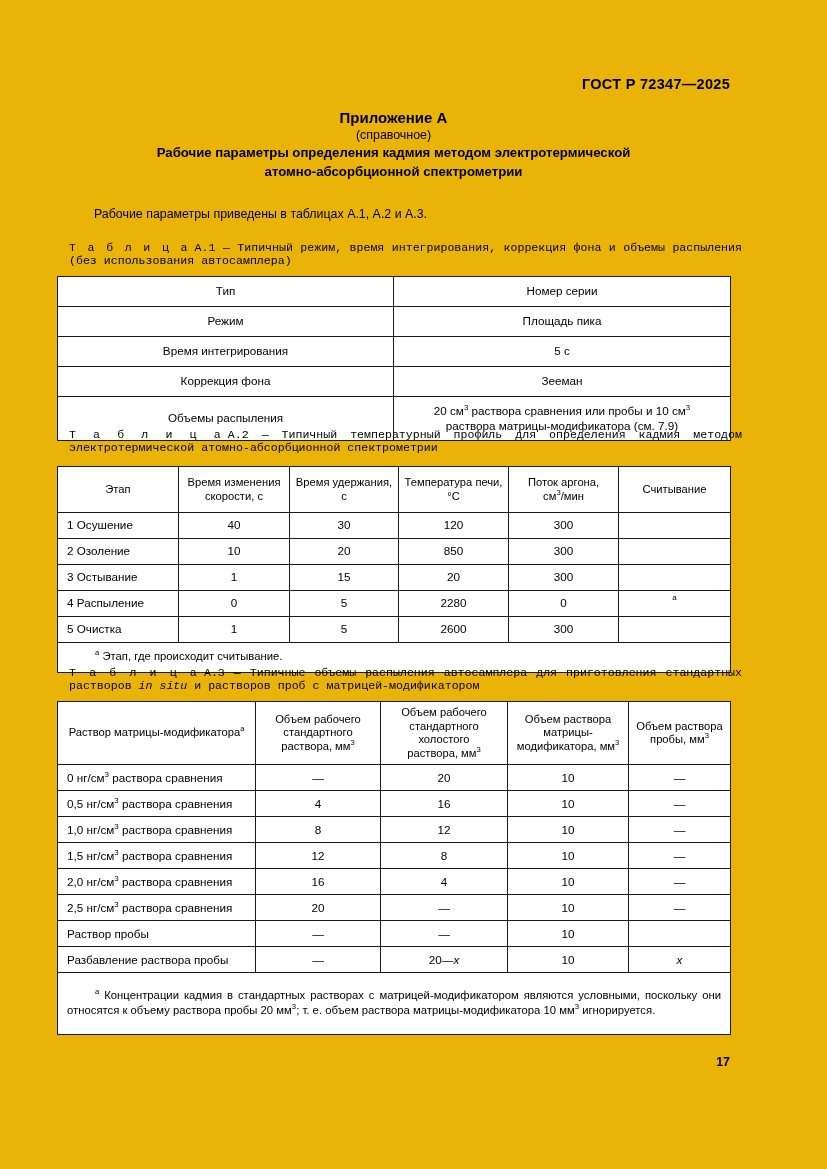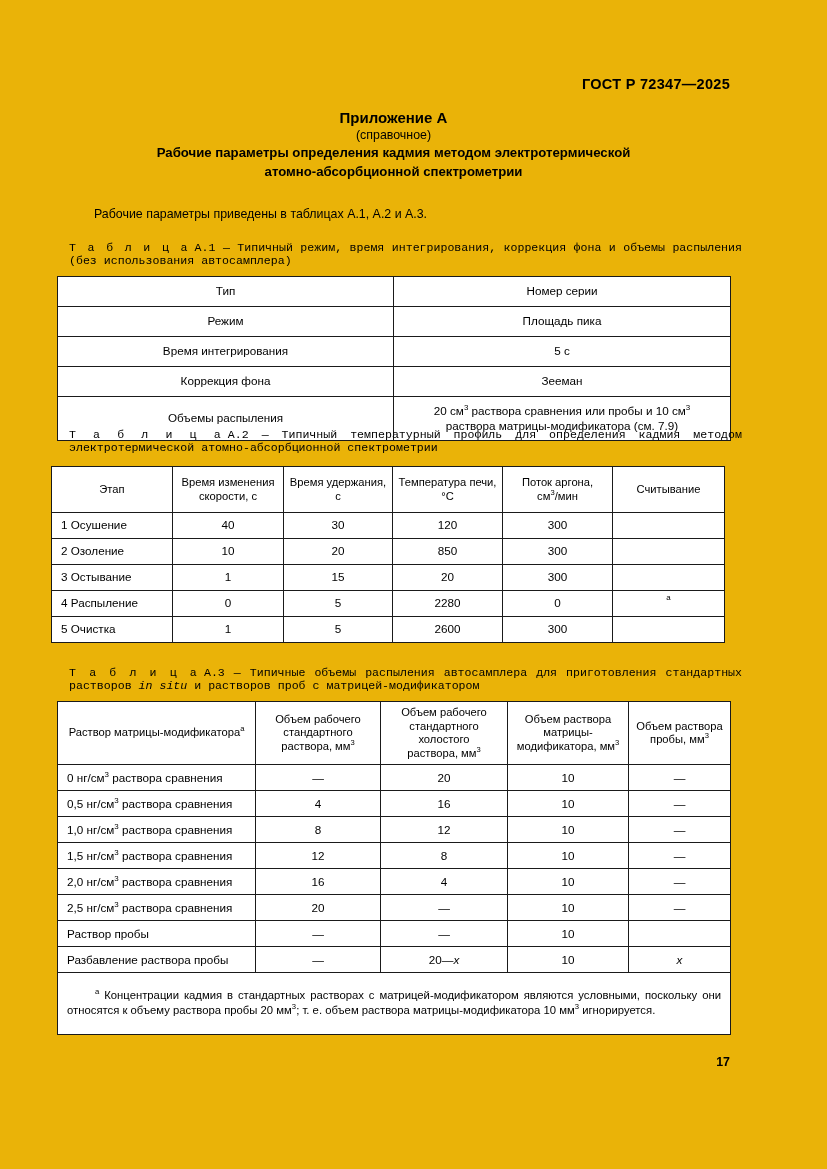--- a/index.html
+++ b/index.html
@@ -113,21 +113,21 @@
     padding: 6px 9px 7px 9px;
     font-size: 11.3px;
     line-height: 15.6px;
     text-align: justify;
   }
   .note-indent { padding-left: 28px; display: inline; }
   sup { font-size: 0.68em; vertical-align: super; line-height: 0; }
 
   
   #tableA1 { top: 276px; left: 57px; width: 673px; }
-  #tableA2 { top: 466px; left: 51px; width: 673px; }
+  #tableA2 { top: 466px; left: 57px; width: 673px; }
   #tableA3 { top: 701px; left: 57px; width: 673px; }
 
   #capA1 { top: 241px; }
   #capA2 { top: 428px; }
   #capA3 { top: 666px; }
 
   .r1 td { height: 30px; }
   .r2 td { height: 26px; }
 
   
@@ -266,20 +266,26 @@
       </tr>
       <tr class="r2">
         <td class="lft">5 Очистка</td>
         <td>1</td>
         <td>5</td>
         <td>2600</td>
         <td>300</td>
         <td></td>
       </tr>
 
+      <tr>
+        <td class="note" colspan="6" style="height:28px">
+          <span class="note-indent"></span><sup>a</sup>
+          <span>Этап, где происходит считывание.</span>
+        </td>
+      </tr>
     </tbody>
   </table>
 
   <div class="caption" id="capA3">
     <span class="tword">Т а б л и ц а</span><span class="tnum">А.3</span>
     <span>— Типичные объемы распыления автосамплера для приготовления стандартных растворов </span><span class="ital">in situ</span><span> и растворов проб с матрицей-модификатором</span>
   </div>
 
   <table class="gost" id="tableA3">
     <colgroup>

